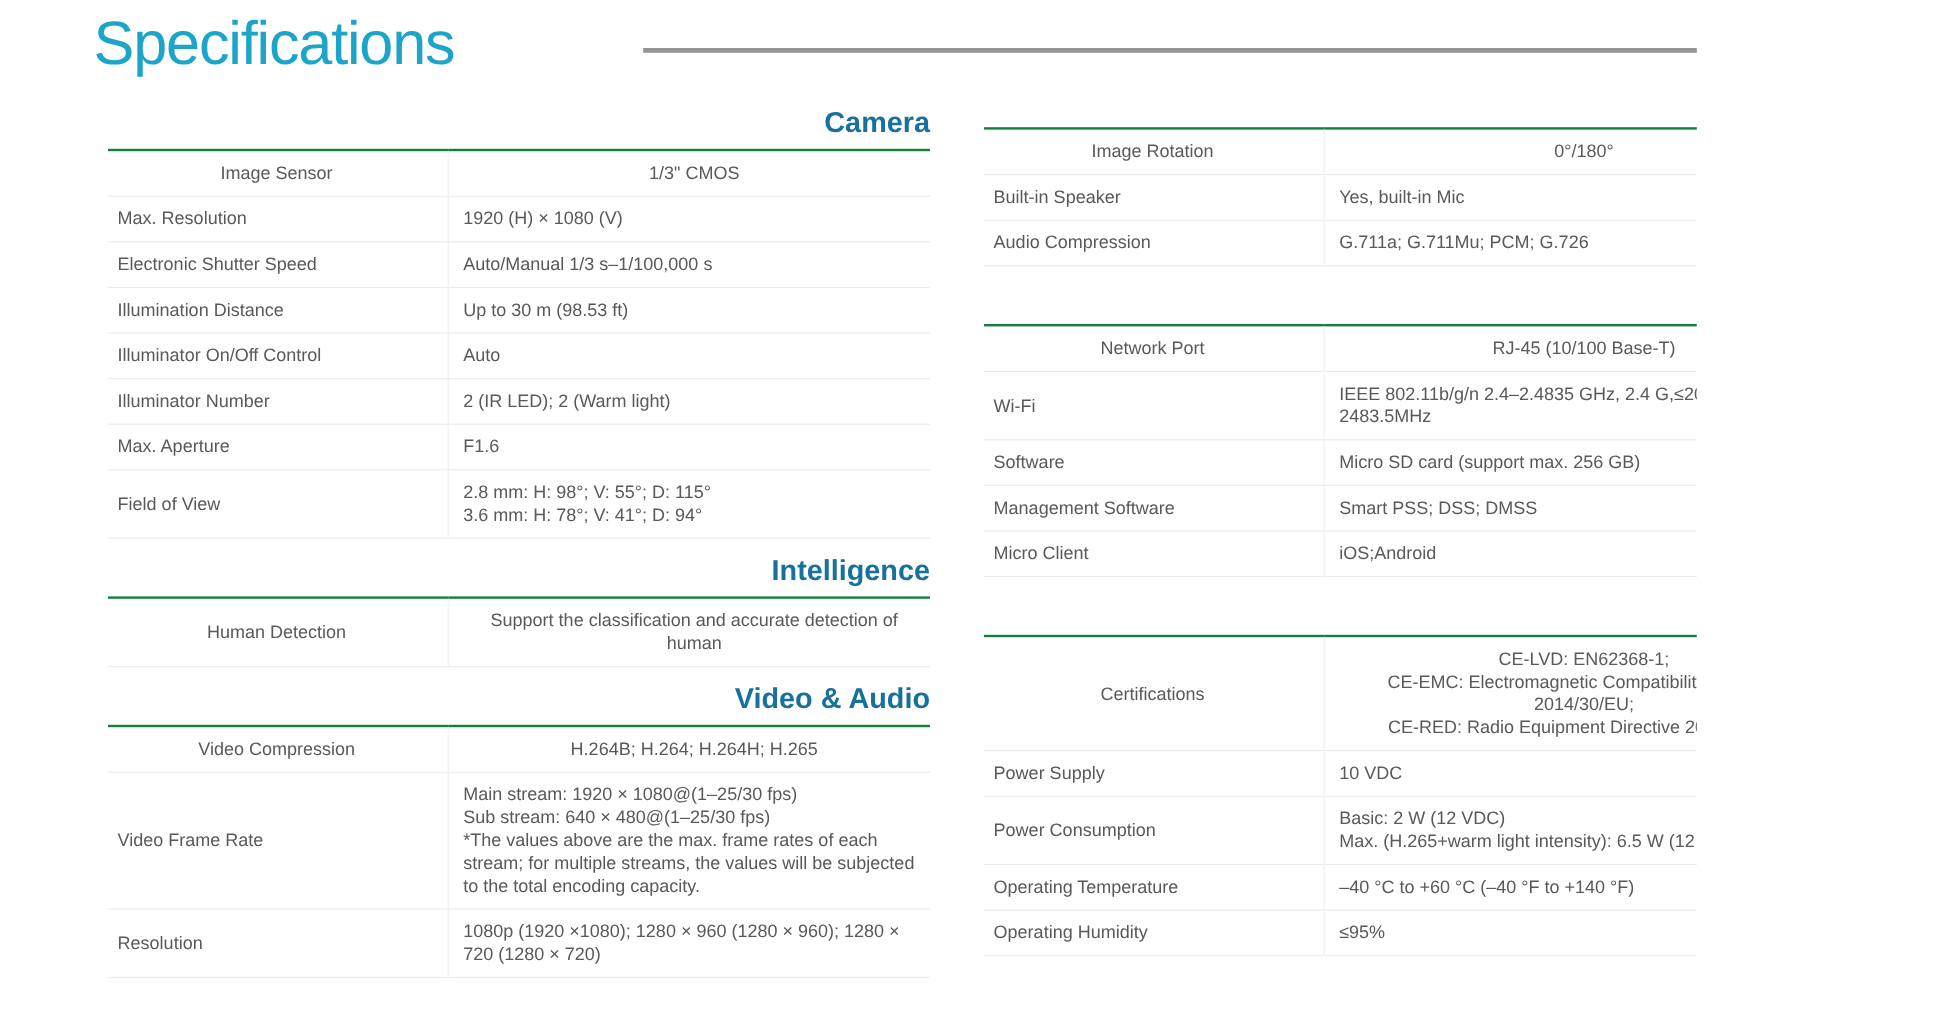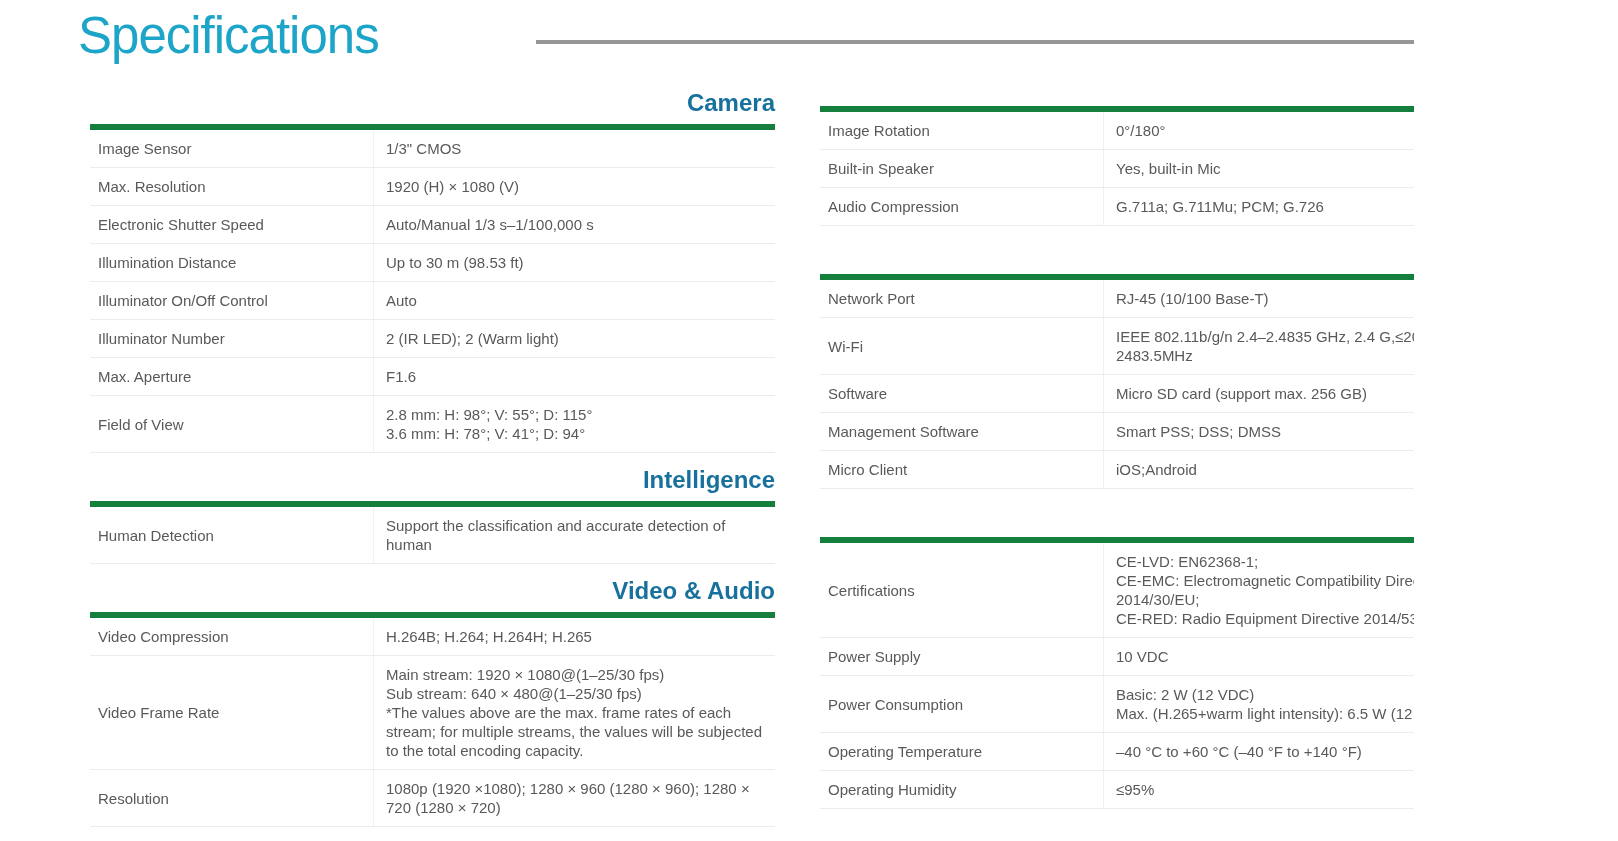--- a/index.html
+++ b/index.html
@@ -26,21 +26,21 @@
   }
   .col .section:first-child .section-title { margin-top:0; }
   table.spec-table {
     width:100%; border-collapse:collapse; table-layout:fixed;
     font-size:15px; color:#595959;
   }
   .spec-table td {
     padding:9px 0; line-height:19px; vertical-align:middle;
     border-bottom:1px solid #ececec;
   }
-  .spec-table tr:first-child td { border-top:6px solid #15803d; }
+  .spec-table tr:first-child td { border-top:2px solid #15803d;text-align:center; }
   .spec-table td.label { width:265px; padding-left:8px; padding-right:10px; }
   .spec-table td.value {
     padding-left:12px; padding-right:4px;
     border-left:1px solid #f1f1f1; white-space:pre-line;margin-top:45px;
   }
 </style>
 </head>
 <body>
 
 <div class="page">

